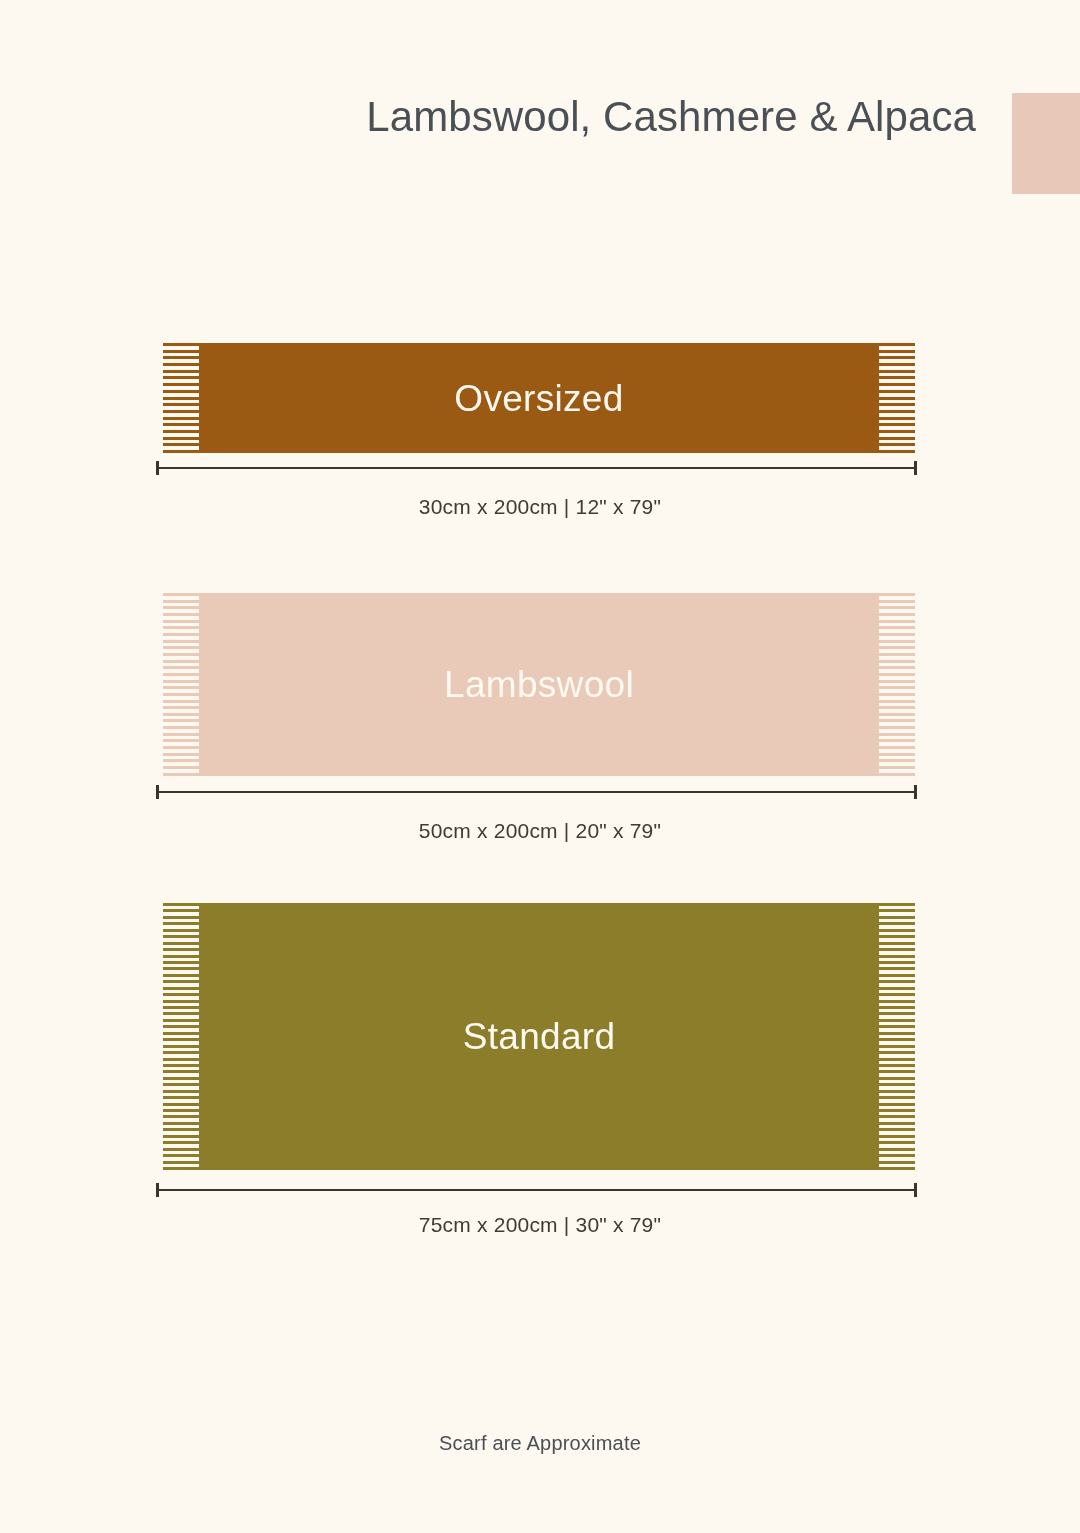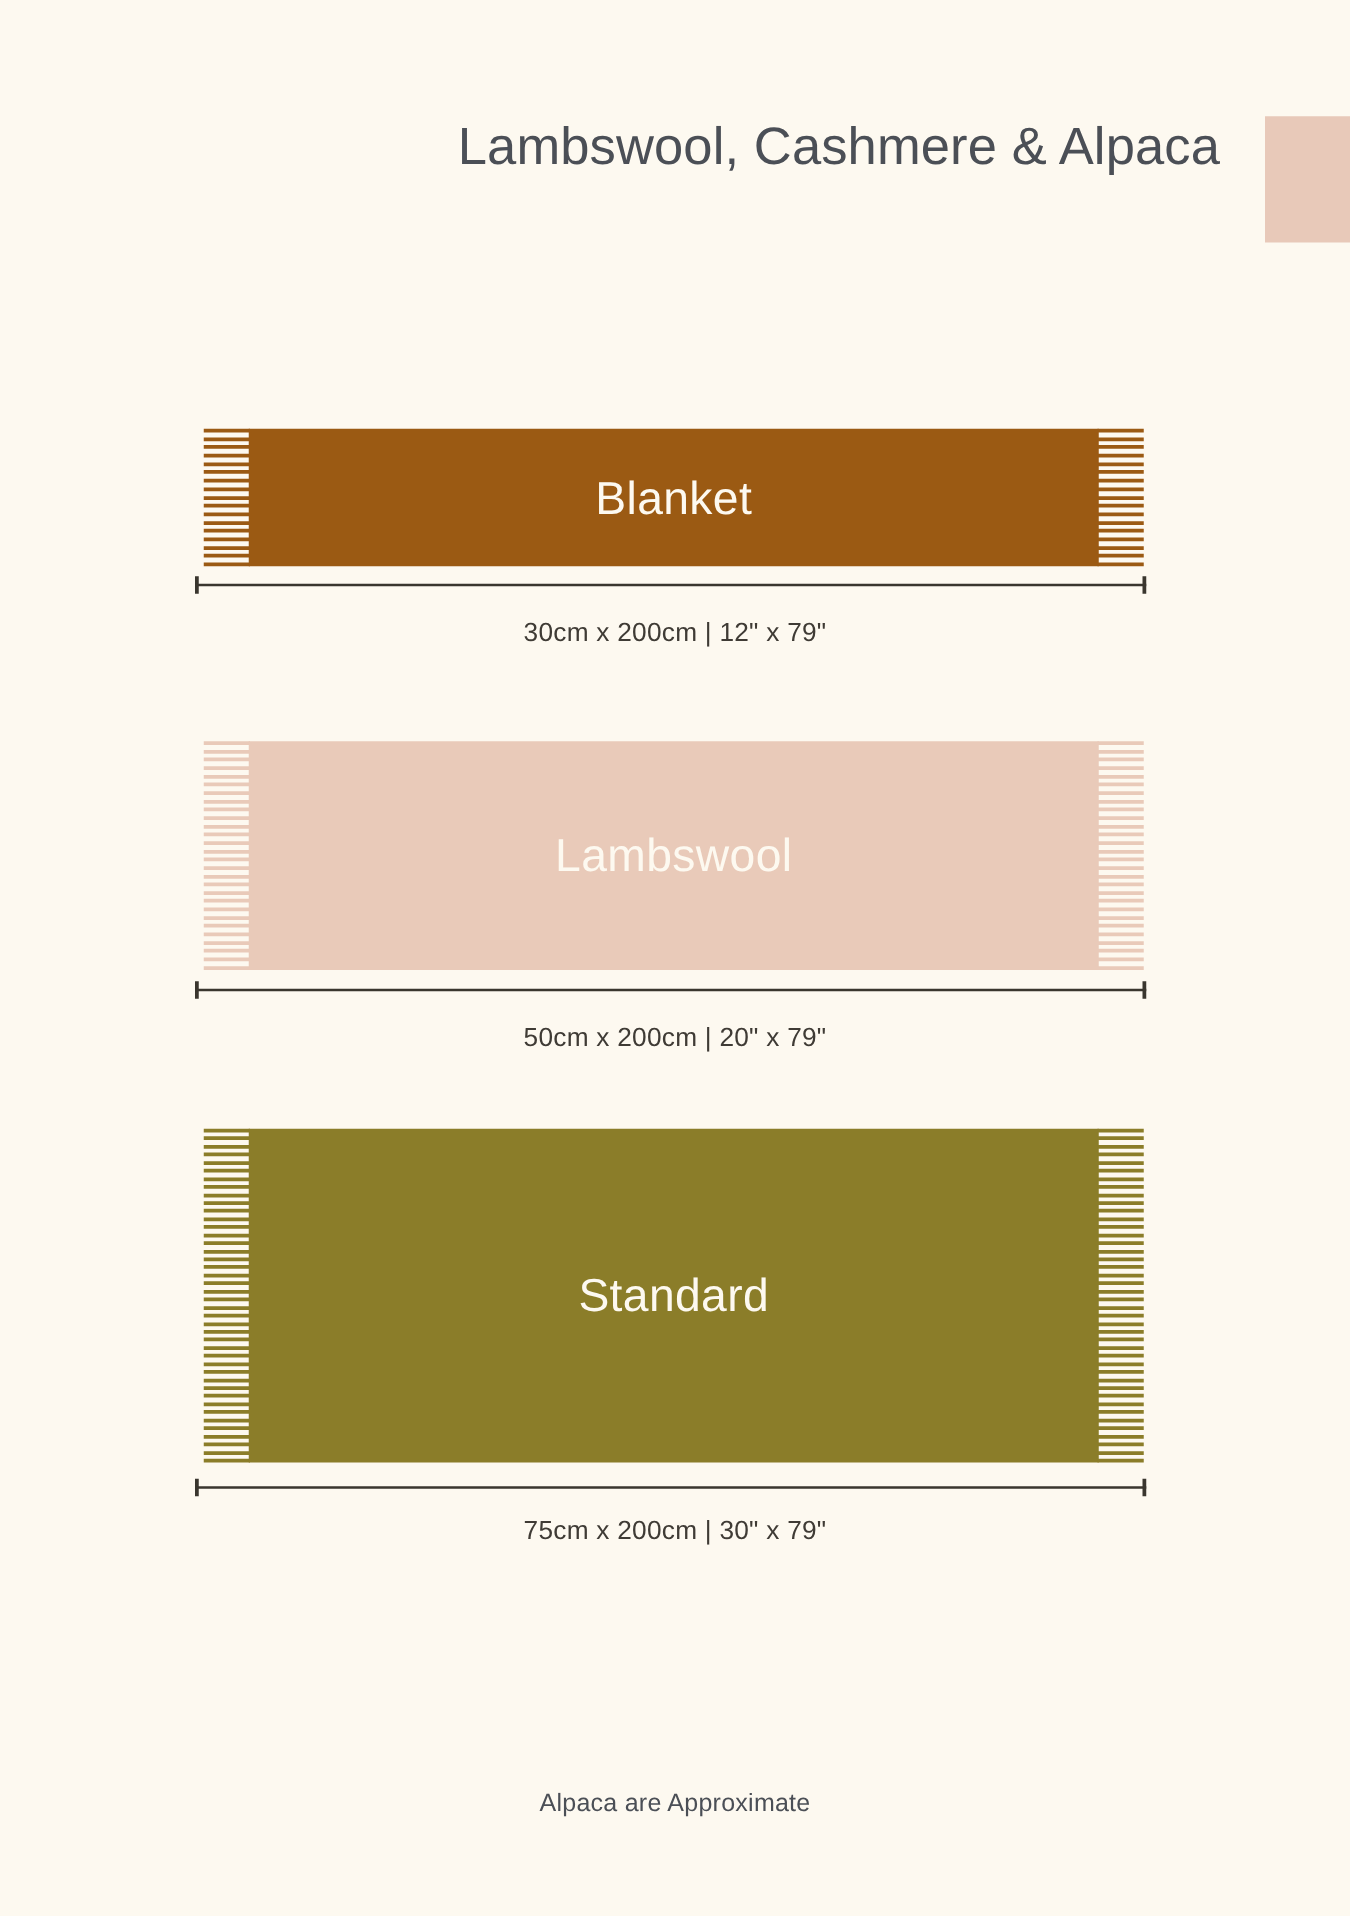--- a/index.html
+++ b/index.html
@@ -162,21 +162,21 @@
         <div class="strand" style="height: 3px; background: rgb(155, 90, 19);"></div>
         <div class="strand" style="height: 3px; background: rgb(155, 90, 19);"></div>
         <div class="strand" style="height: 3px; background: rgb(155, 90, 19);"></div>
         <div class="strand" style="height: 3px; background: rgb(155, 90, 19);"></div>
         <div class="strand" style="height: 3px; background: rgb(155, 90, 19);"></div>
         <div class="strand" style="height: 3px; background: rgb(155, 90, 19);"></div>
         <div class="strand" style="height: 3px; background: rgb(155, 90, 19);"></div>
         <div class="strand" style="height: 3px; background: rgb(155, 90, 19);"></div>
       </div>
     <div class="scarf-body" id="body-standard" style="left: 199px; width: 680px; height: 110px; background: rgb(155, 90, 19);">
-      <span class="scarf-label large">Blanket</span>
+      <span class="scarf-label large">Oversized</span>
     </div>
     <div class="scarf-fringe" id="fringe-standard-right" style="left:878px;width:37px;height:110px;">
         <div class="strand" style="height: 3px; background: rgb(155, 90, 19);"></div>
         <div class="strand" style="height: 3px; background: rgb(155, 90, 19);"></div>
         <div class="strand" style="height: 3px; background: rgb(155, 90, 19);"></div>
         <div class="strand" style="height: 3px; background: rgb(155, 90, 19);"></div>
         <div class="strand" style="height: 3px; background: rgb(155, 90, 19);"></div>
         <div class="strand" style="height: 3px; background: rgb(155, 90, 19);"></div>
         <div class="strand" style="height: 3px; background: rgb(155, 90, 19);"></div>
         <div class="strand" style="height: 3px; background: rgb(155, 90, 19);"></div>
@@ -368,13 +368,13 @@
       </div>
   </div>
   <div class="dim-line" style="left:156px;top:280px;width:761px;">
     <div class="cap left"></div>
     <div class="rule"></div>
     <div class="cap right"></div>
   </div>
   <div class="dim-caption" style="top:310px;">75cm x 200cm | 30" x 79"</div>
 </div>
 
-<div id="footer-note">Alpaca are Approximate</div>
+<div id="footer-note">Scarf are Approximate</div>
 
 </body></html>

